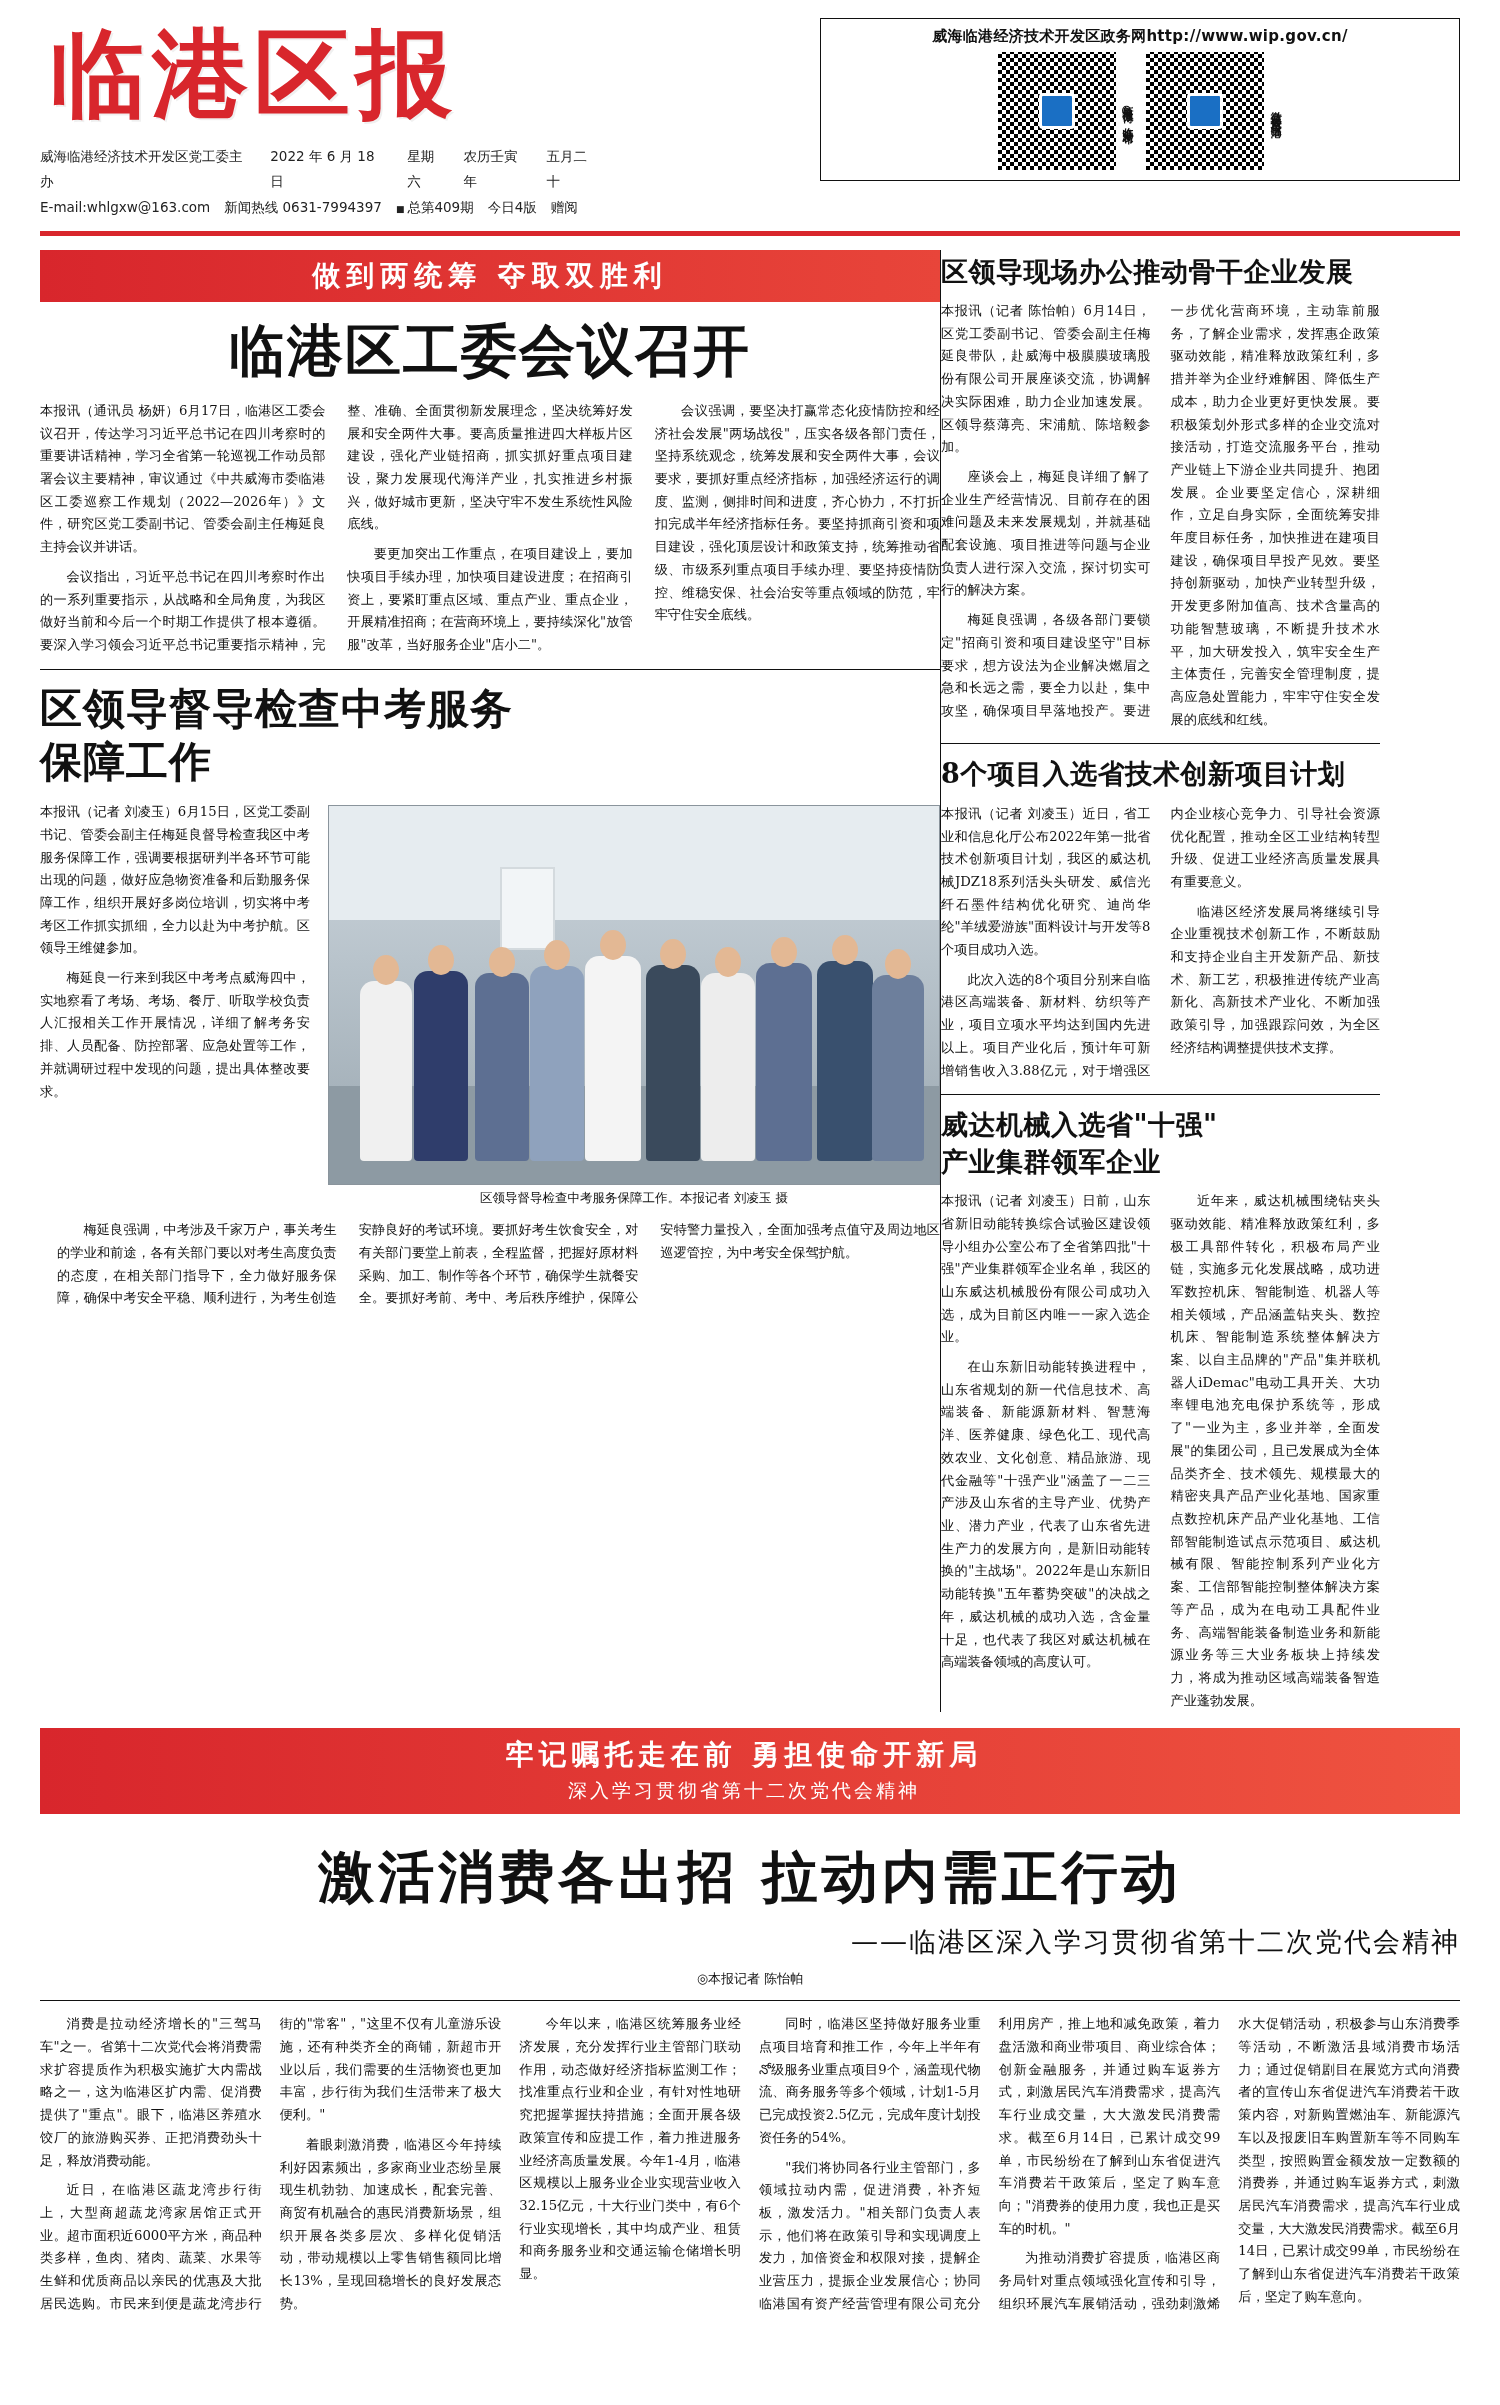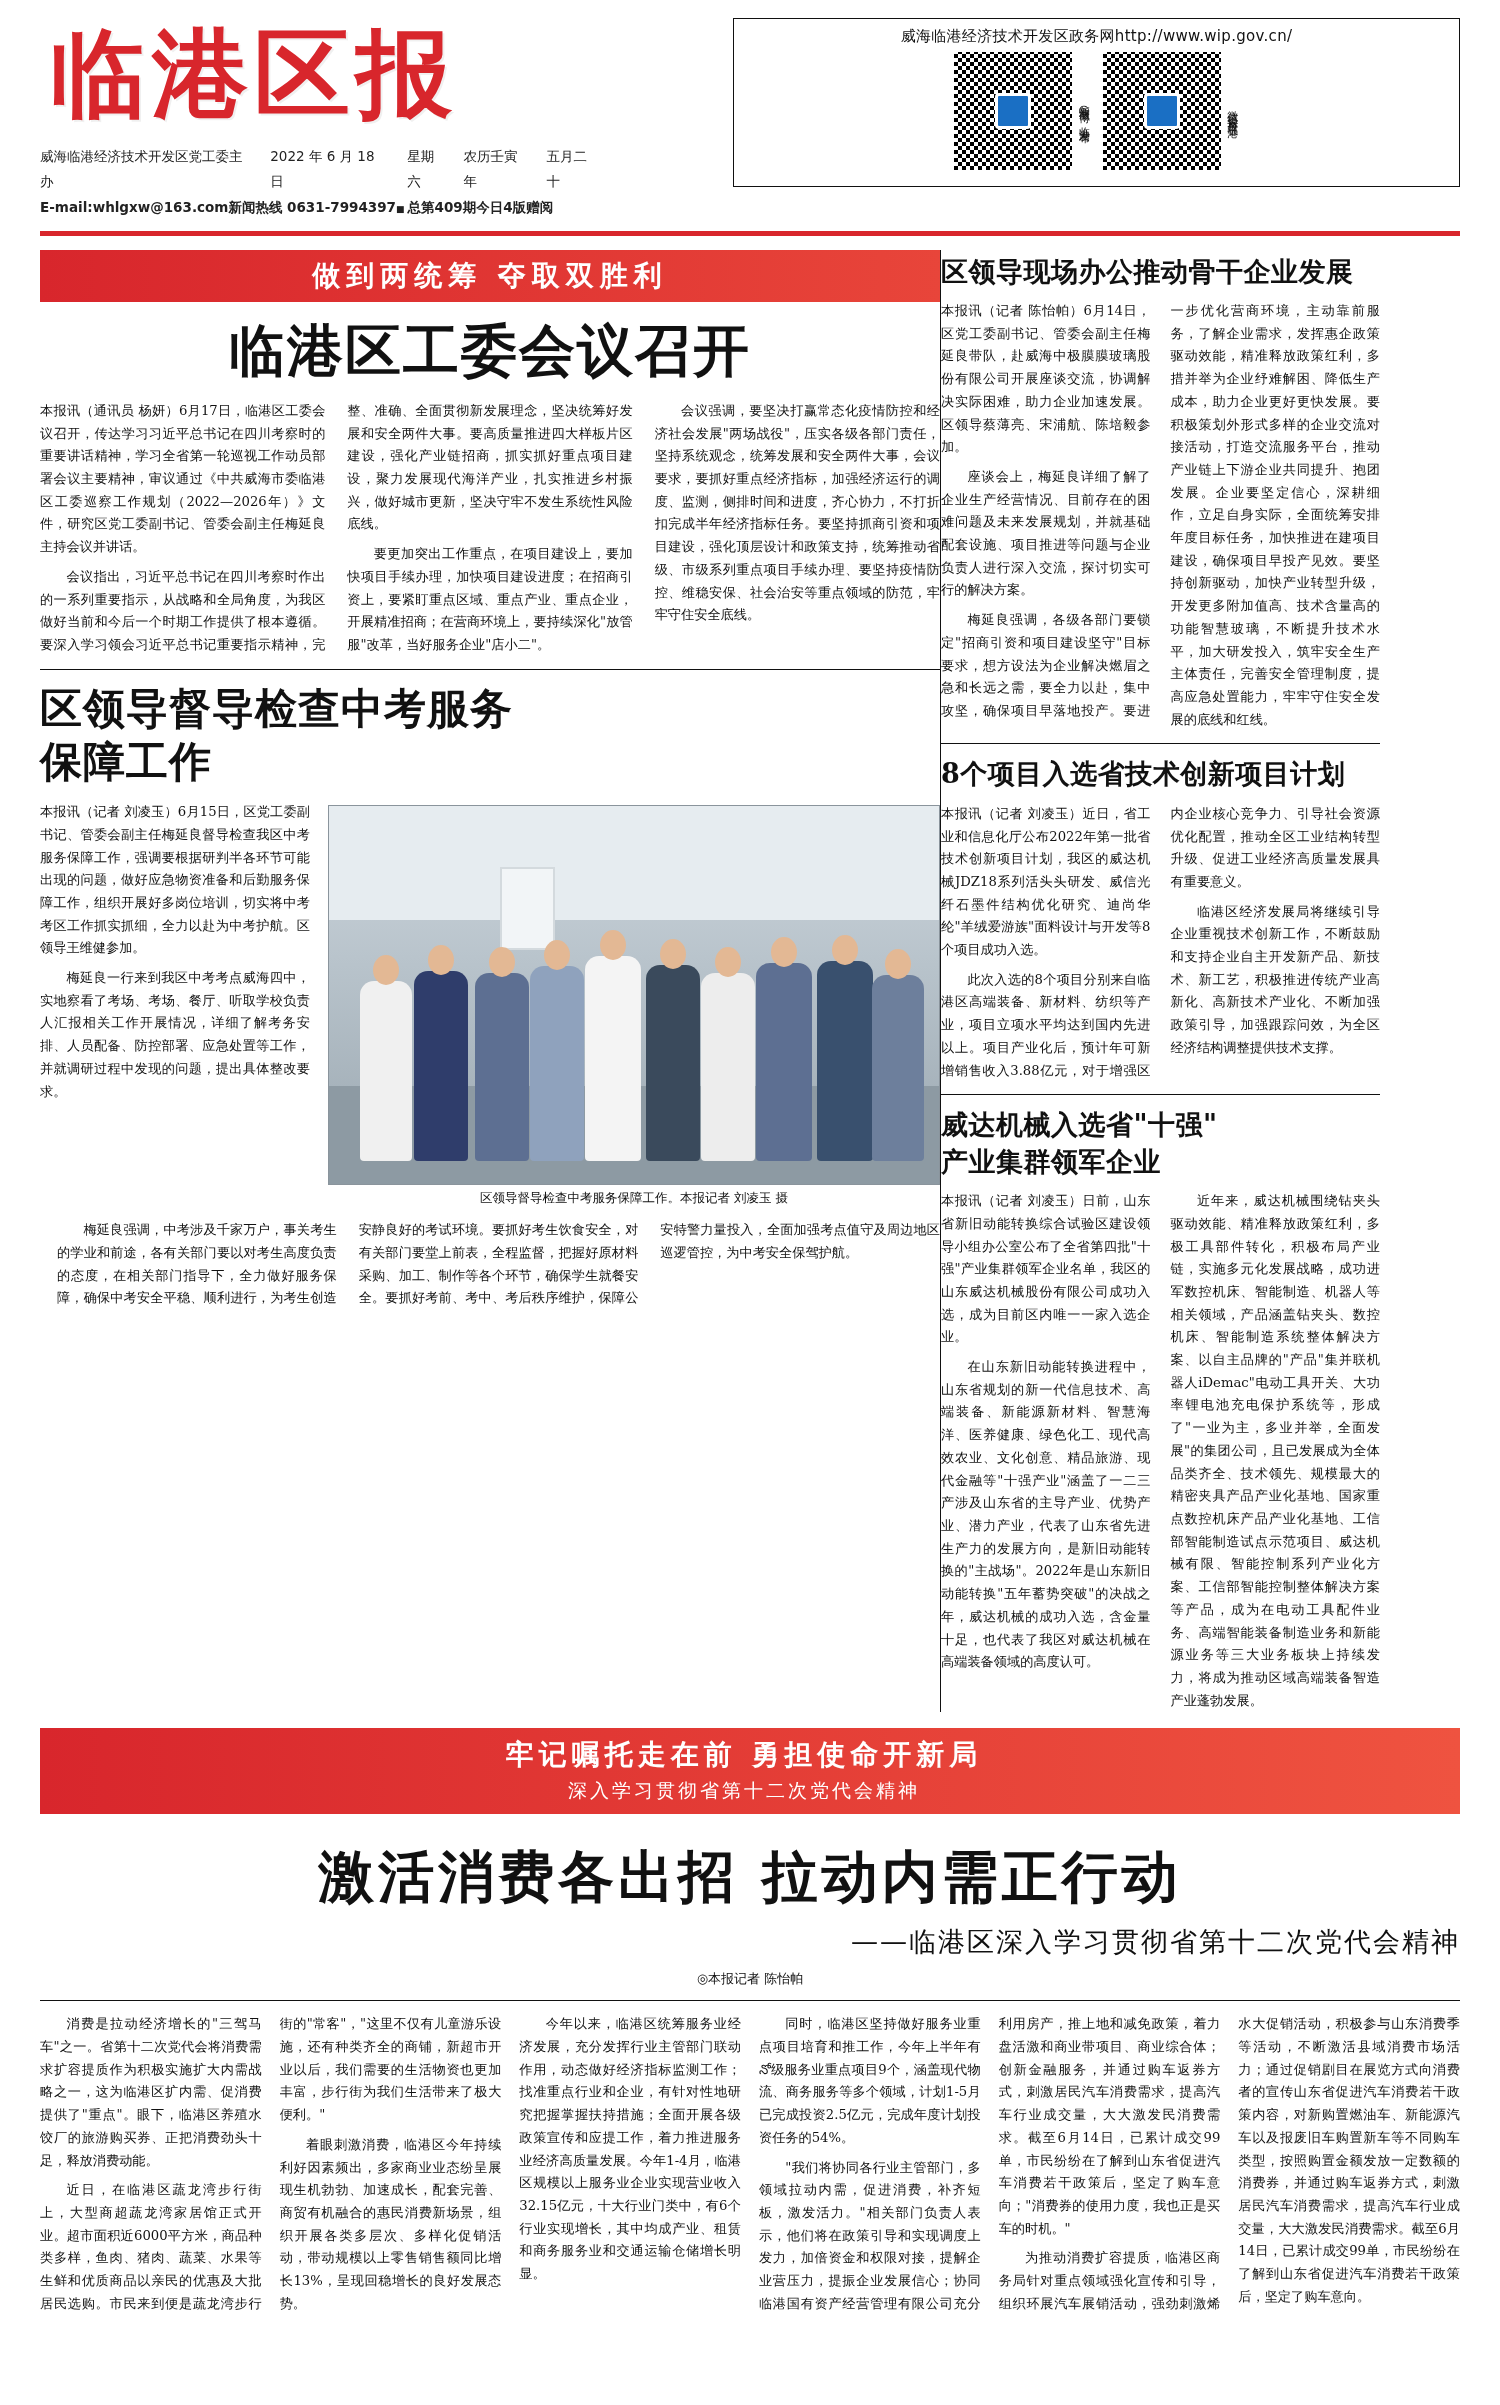--- a/index.html
+++ b/index.html
@@ -28,28 +28,29 @@
   }
   .masthead-meta {
     margin-top: 18px;
     font-size: 13.5px;
     color: #222;
     line-height: 1.9;
   }
   .meta-row1 { display: flex; gap: 16px; align-items: baseline; }
   .meta-row1 .org { font-size: 13.5px; }
   .meta-row1 .date { font-size: 13.5px; }
-  .meta-row2 { display: flex; align-items: flex-start; flex-wrap: wrap; font-weight: bold; }
+  .meta-row2 { display: flex; gap: 14px; align-items: flex-start; flex-wrap: wrap; }
   .meta-row2 .dot::before { content: "■"; font-size: 9px; margin-right: 3px; }
 
   .masthead-right {
     margin-left: auto;
     border: 1px solid #111;
-    width: 727px;
-    padding: 8px 10px 16px 10px;
+    width: 640px;
+    padding: 8px 10px 10px 10px;
+    font-weight: bold;
   }
   .gov-url { font-size: 15px; text-align: center; margin-bottom: 6px; letter-spacing: 0.3px;}
   .qr-row { display: flex; align-items: center; justify-content: center; gap: 12px; }
   .qr-block { display: flex; align-items: center; gap: 4px; }
   .qr {
     width: 118px; height: 118px;
     background:
       repeating-linear-gradient(0deg,#000 0 4px,#fff 4px 8px),
       repeating-linear-gradient(90deg,#000 0 4px,#fff 4px 8px);
     background-blend-mode: difference;

